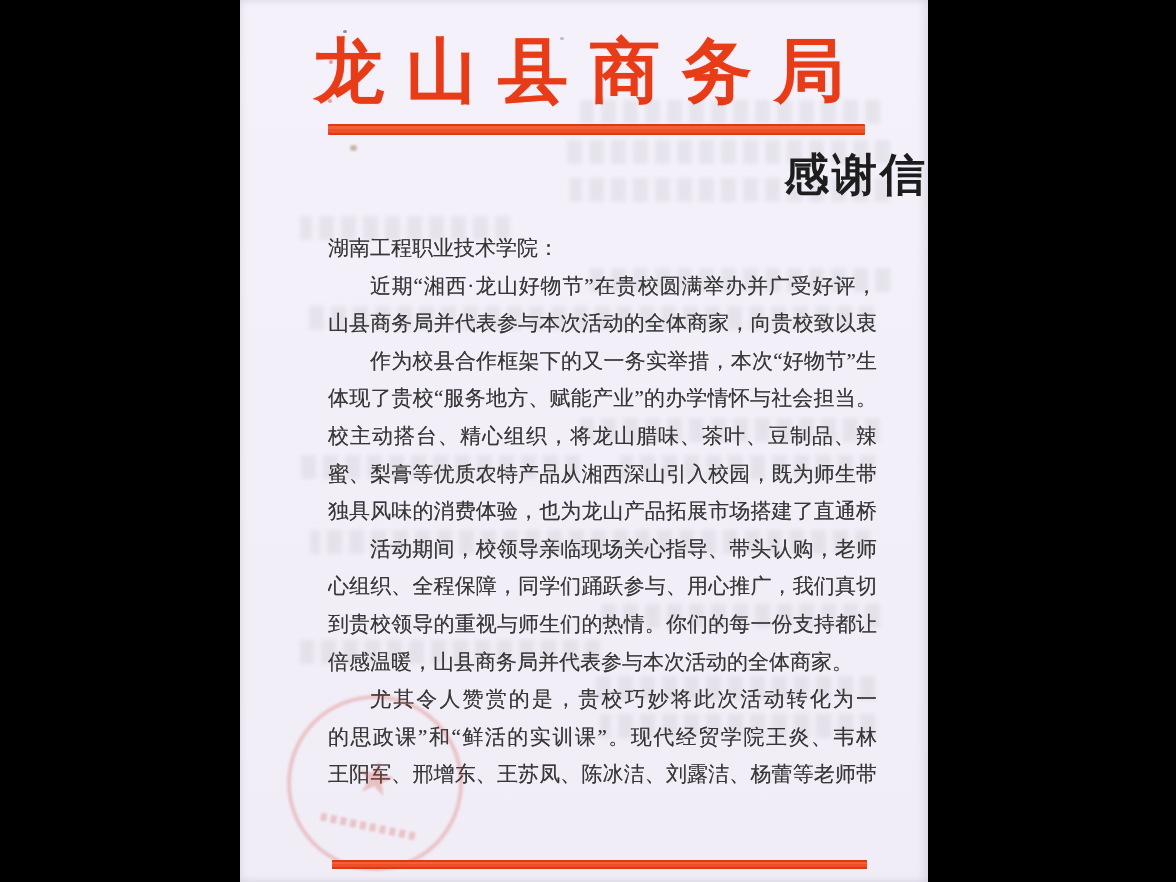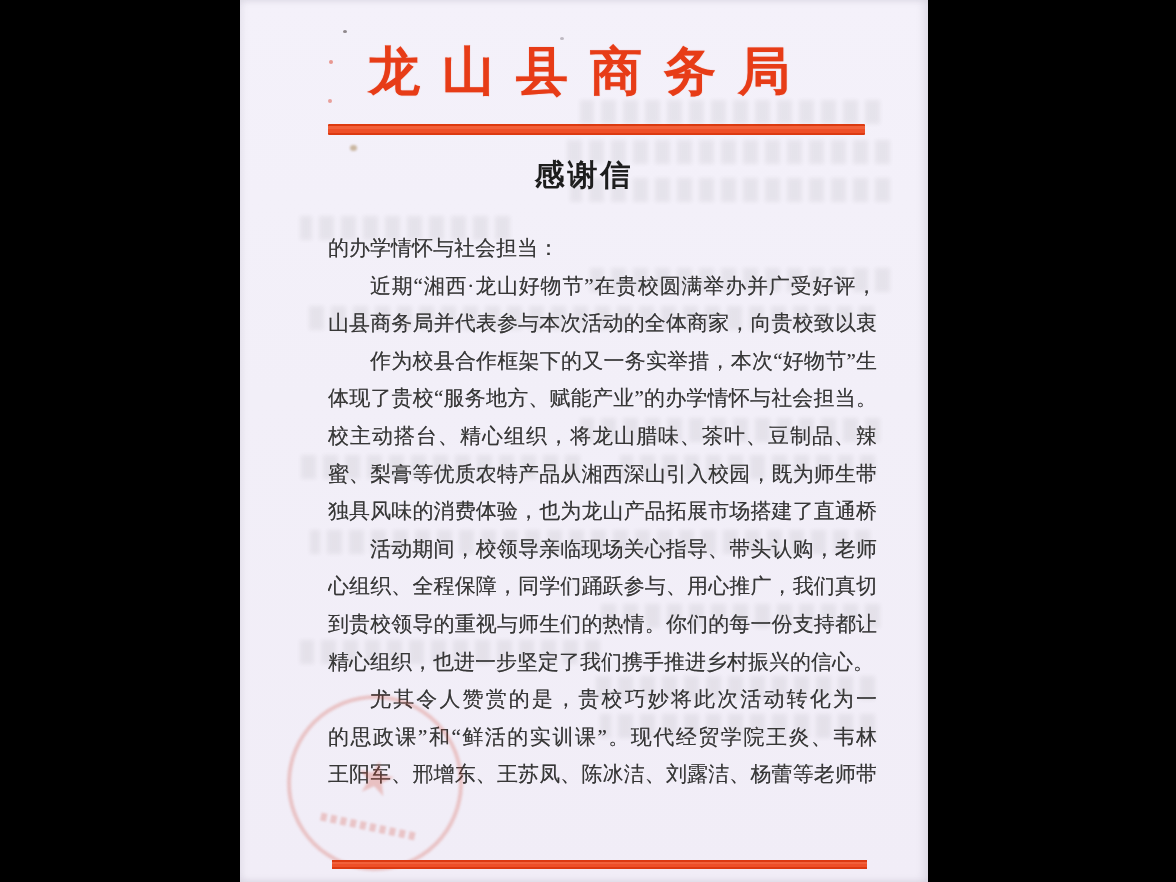--- a/index.html
+++ b/index.html
@@ -8,33 +8,33 @@
     background:#000;
     font-family:"Liberation Serif","DejaVu Serif",serif;
   }
   .paper{
     position:absolute;left:240px;top:0;width:688px;height:882px;
     background:linear-gradient(180deg,#f4f1fa 0%,#f2eff8 45%,#f1edf7 100%);
     box-shadow:inset -4px 0 9px rgba(40,30,60,.10), inset 3px 0 6px rgba(40,30,60,.05);
   }
   .org-name{
     position:absolute;left:0;top:26px;width:100%;height:92px;line-height:92px;
-    text-align:center;font-size:52px;font-weight:bold;
+    text-align:center;font-size:70px;font-weight:bold;
     letter-spacing:22px;padding-left:12px;box-sizing:border-box;
     color:#e73c17;text-shadow:0 0 1px rgba(231,60,23,.55);
     white-space:nowrap;overflow:hidden;
   }
   .head-rule{
     position:absolute;left:88px;top:124px;width:537px;height:11px;
     background:linear-gradient(180deg,#dd3a10 0 2px,#f2603a 2px 5px,#ee4f28 5px 9px,#dc3a12 9px 11px);
     border-radius:1px;
   }
   .letter-title{
     position:absolute;left:0;top:152px;width:100%;height:46px;line-height:46px;
-    text-align:center;font-size:30px;font-weight:bold;letter-spacing:3px;
+    text-align:right;font-size:45px;font-weight:bold;letter-spacing:3px;
     color:#1d1d1d;
   }
   .body-block{
     position:absolute;left:88px;top:230px;width:549px;
     font-size:21px;color:#373737;
   }
   .line{
     height:37.6px;line-height:37.6px;overflow:hidden;
     text-align:justify;text-align-last:justify;
     text-shadow:0 0 .6px rgba(55,55,55,.6);
@@ -95,32 +95,32 @@
   <div class="bleed" style="left:340px;top:418px;width:300px;"></div>
   <div class="bleed" style="left:60px;top:455px;width:280px;"></div>
   <div class="bleed" style="left:380px;top:455px;width:255px;"></div>
   <div class="bleed" style="left:70px;top:530px;width:560px;"></div>
   <div class="bleed" style="left:360px;top:604px;width:280px;"></div>
   <div class="bleed" style="left:60px;top:640px;width:300px;"></div>
   <div class="bleed" style="left:350px;top:676px;width:285px;"></div>
   <div class="bleed" style="left:360px;top:714px;width:275px;"></div>
 
   <div class="body-block">
-    <div class="line nl">的办学情怀与社会担当：</div>
+    <div class="line nl">湖南工程职业技术学院：</div>
     <div class="line ind">近期“湘西·龙山好物节”在贵校圆满举办并广受好评，龙</div>
     <div class="line">山县商务局并代表参与本次活动的全体商家，向贵校致以衷心感</div>
     <div class="line ind">作为校县合作框架下的又一务实举措，本次“好物节”生动</div>
     <div class="line">体现了贵校“服务地方、赋能产业”的办学情怀与社会担当。贵</div>
     <div class="line">校主动搭台、精心组织，将龙山腊味、茶叶、豆制品、辣酱、蜂</div>
     <div class="line">蜜、梨膏等优质农特产品从湘西深山引入校园，既为师生带来了</div>
     <div class="line">独具风味的消费体验，也为龙山产品拓展市场搭建了直通桥梁。</div>
     <div class="line ind">活动期间，校领导亲临现场关心指导、带头认购，老师们悉</div>
     <div class="line">心组织、全程保障，同学们踊跃参与、用心推广，我们真切感受</div>
     <div class="line">到贵校领导的重视与师生们的热情。你们的每一份支持都让我们</div>
-    <div class="line nl">精心组织，也进一步坚定了我们携手推进乡村振兴的信心。</div>
+    <div class="line nl">倍感温暖，山县商务局并代表参与本次活动的全体商家。</div>
     <div class="line ind">尤其令人赞赏的是，贵校巧妙将此次活动转化为一堂“行走</div>
     <div class="line">的思政课”和“鲜活的实训课”。现代经贸学院王炎、韦林利、</div>
     <div class="line">王阳军、邢增东、王苏凤、陈冰洁、刘露洁、杨蕾等老师带领学</div>
   </div>
 
   <div class="seal">
     <div class="seal-ring"></div>
     <div class="seal-star">★</div>
     <div class="seal-subtext"></div>
   </div>

